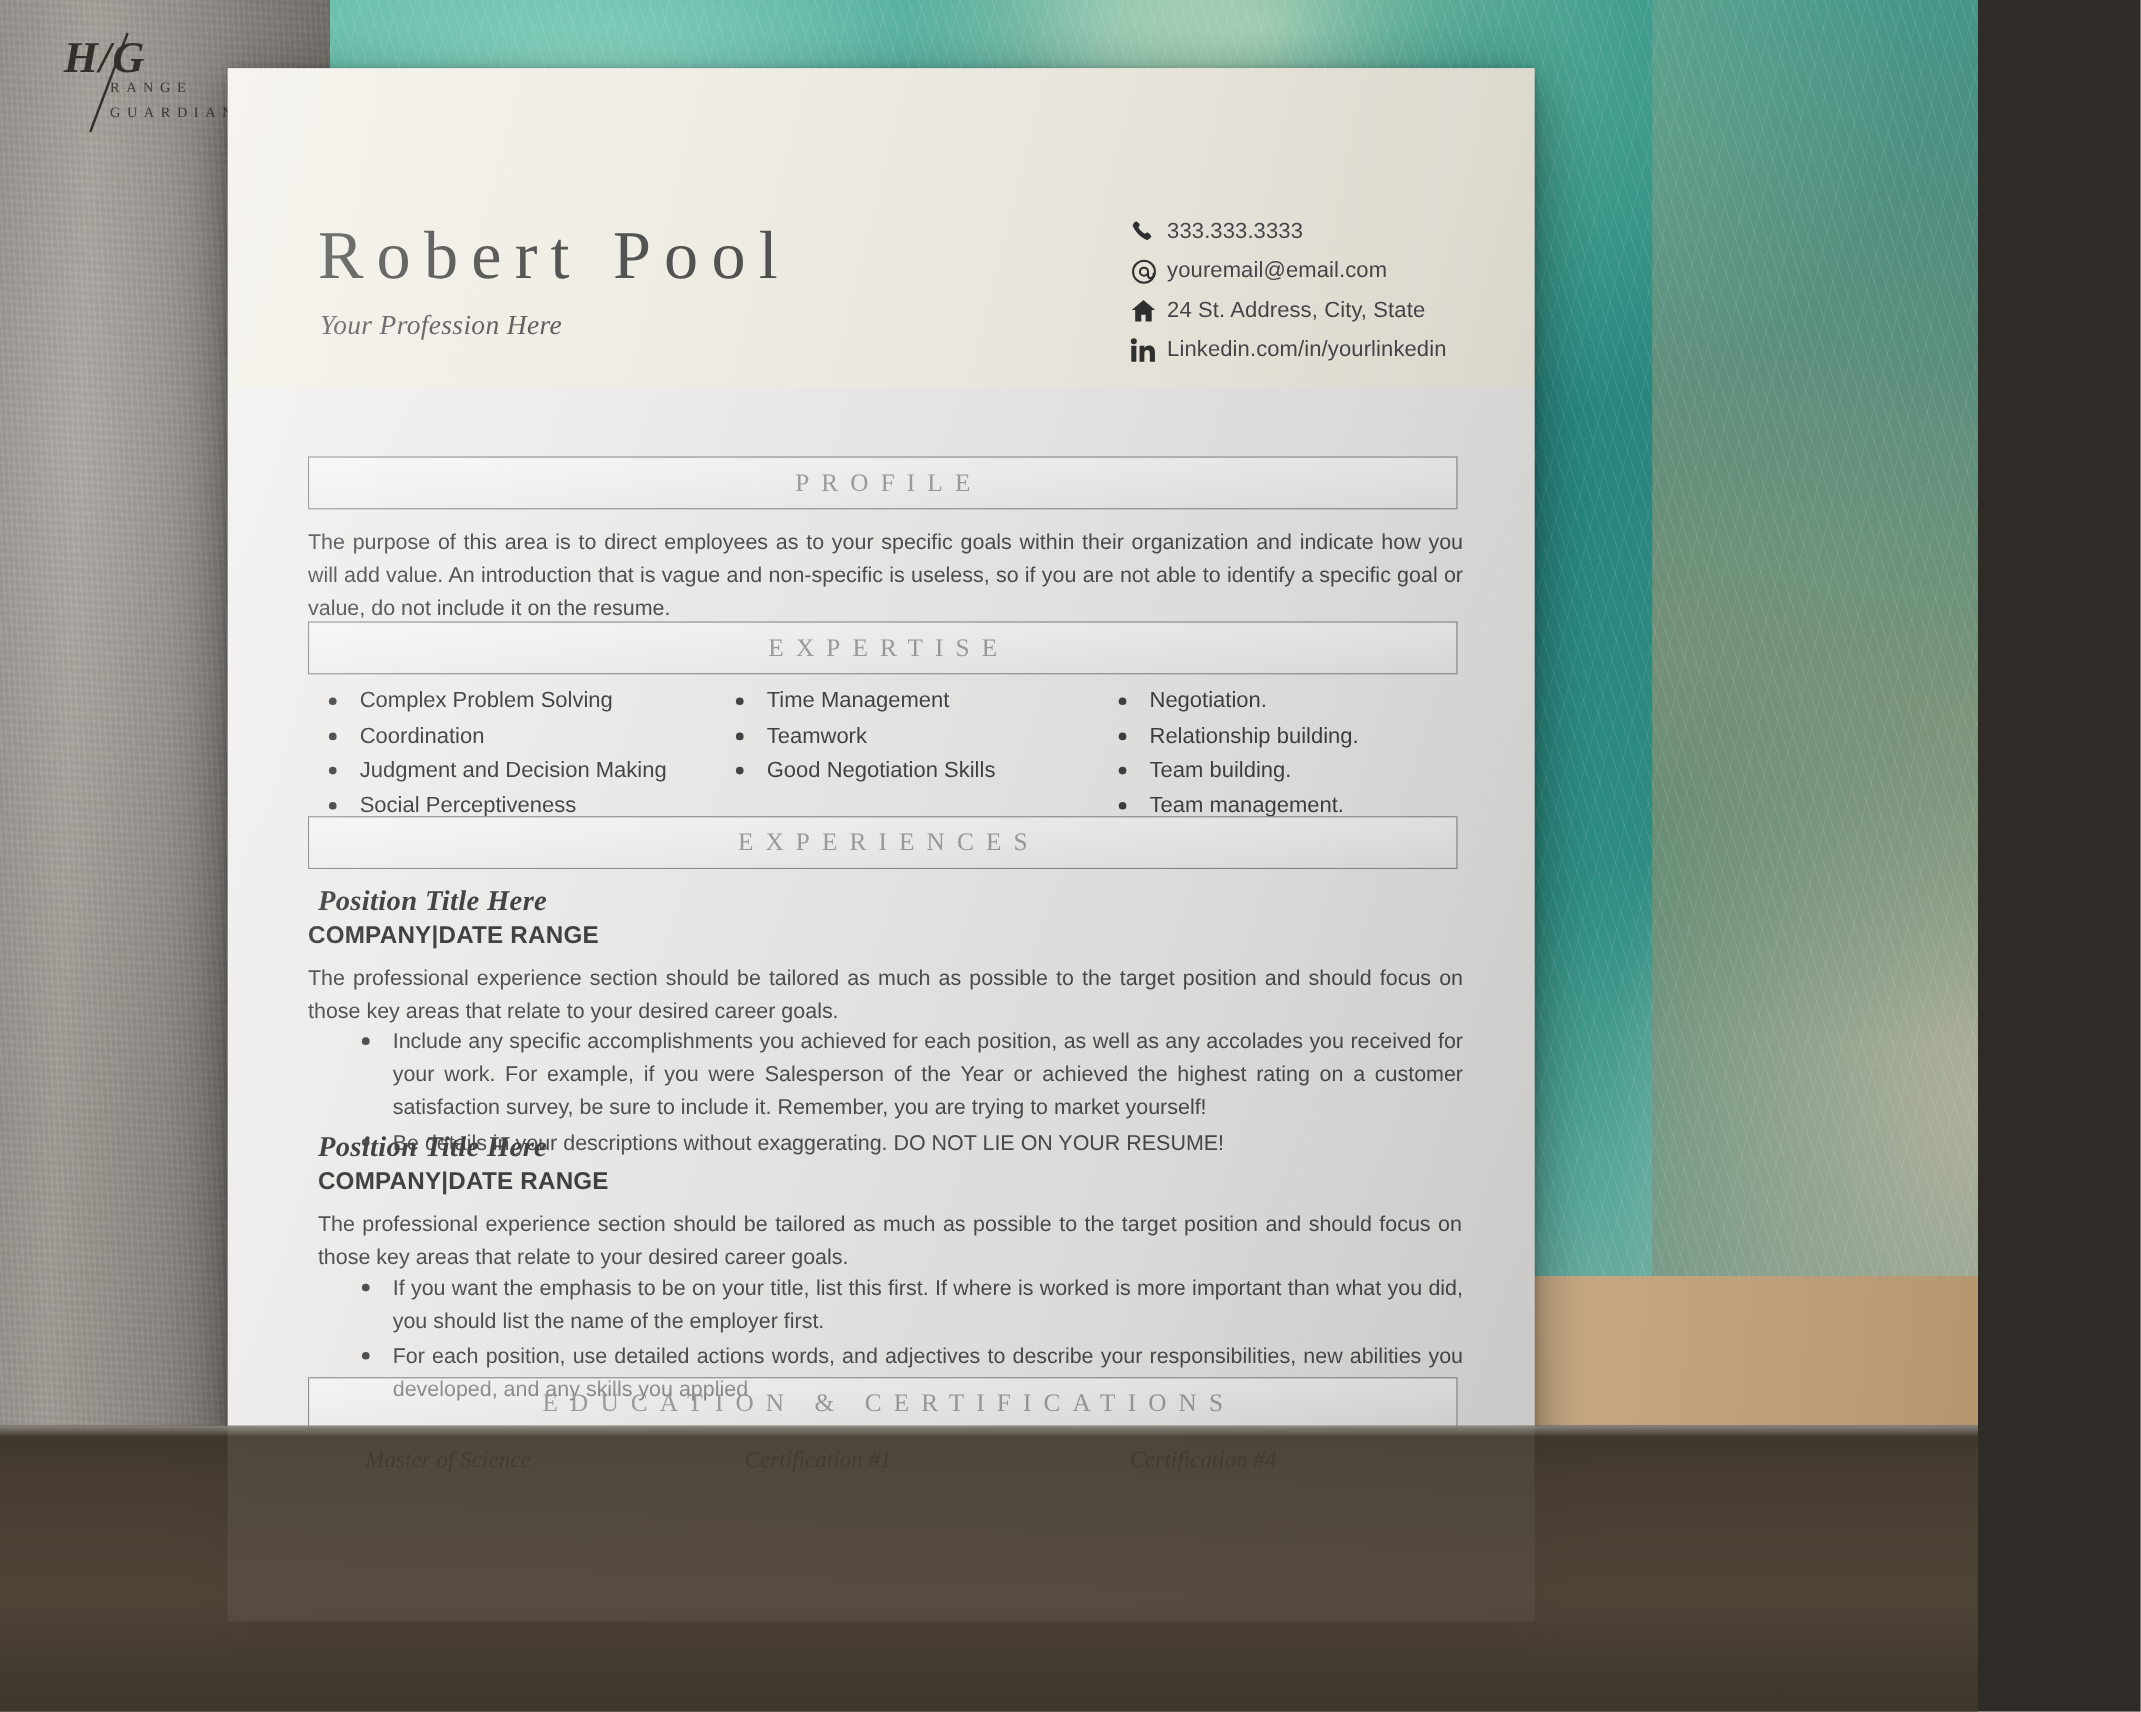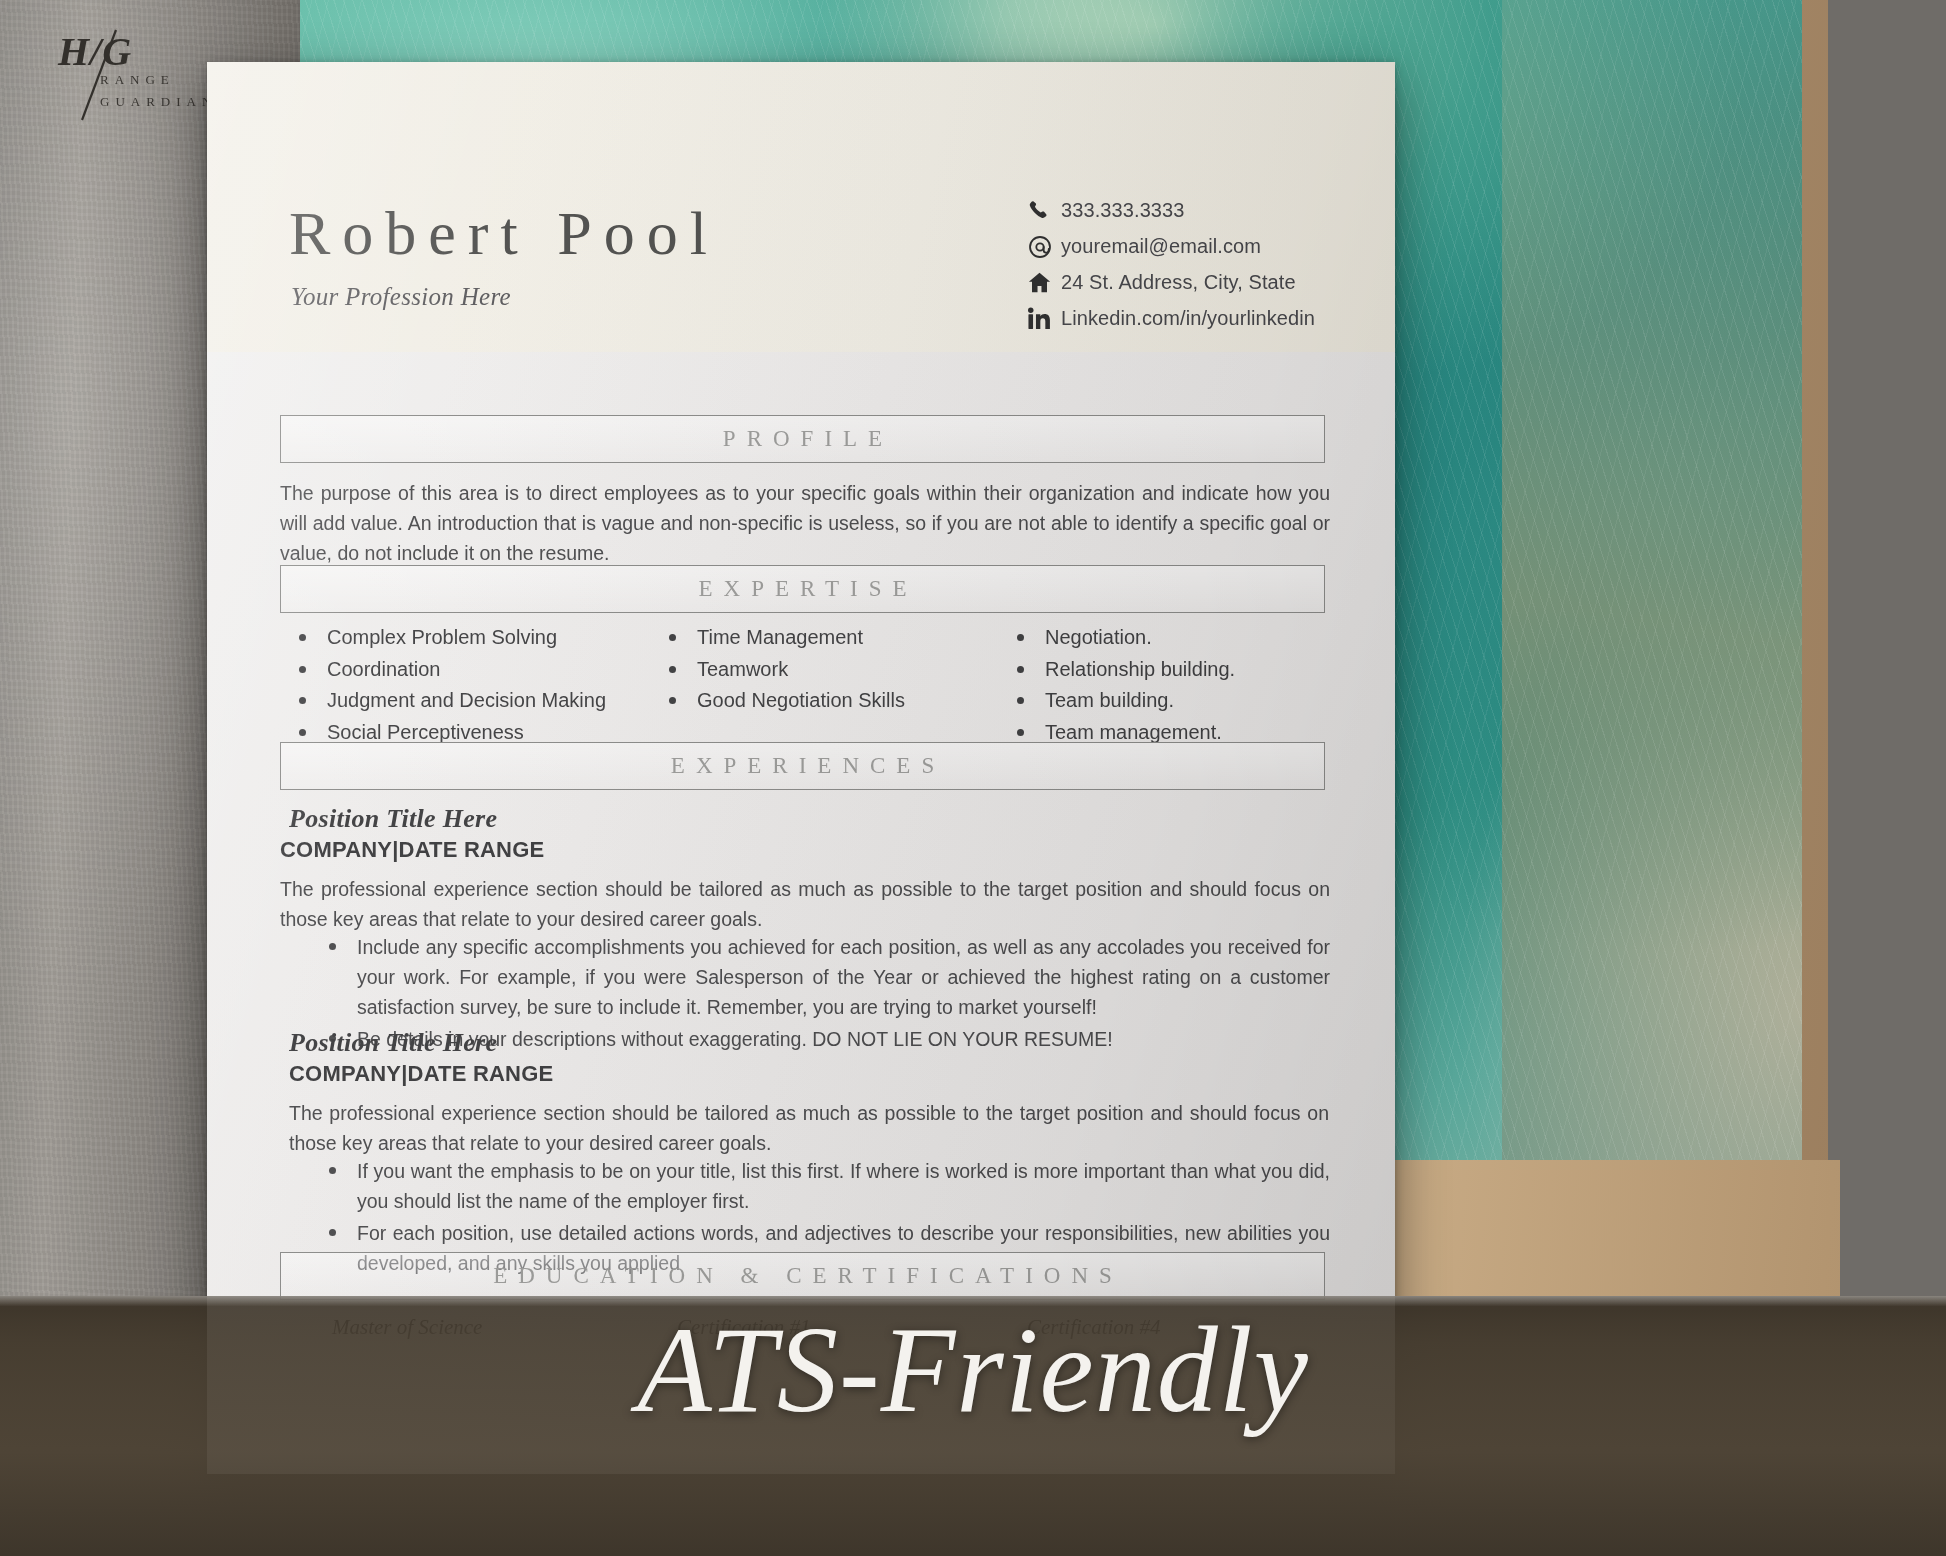--- a/index.html
+++ b/index.html
@@ -1,21 +1,21 @@
 <!DOCTYPE html>
 <html><head>
 <meta charset="utf-8">
 <style>
   html,body{margin:0;padding:0;}
   body{
     width:1946px;height:1556px;overflow:hidden;position:relative;
     font-family:"Liberation Sans", sans-serif;
     background:#2f2b26;
   }
-  #stage{position:absolute;inset:0;width:1946px;height:1556px;overflow:hidden;}
+  #stage{position:absolute;inset:0;width:1798px;height:1556px;overflow:hidden;}
 
   
   .bg-wall{
     position:absolute;left:0;top:0;width:1946px;height:1340px;
     background:
       linear-gradient(100deg,#6d6a66 0%,#8b8884 12%,#77746f 22%,#9a9792 30%,#6f6c68 40%);
   }
   
   .bg-left{
     position:absolute;left:0;top:0;width:300px;height:1340px;
@@ -341,15 +341,14 @@
       </div>
       <div class="edu-col" style="left:125px;top:963px;">Master of Science</div>
       <div class="edu-col" style="left:470px;top:963px;">Certification #1</div>
       <div class="edu-col" style="left:820px;top:963px;">Certification #4</div>
 
     </div>
   </div>
 
   <div class="dark-overlay"></div>
   <div class="dark-overlay-line"></div>
-  <div class="ats">ATS-Friendly</div>
 
 </div>
 
 </body></html>

